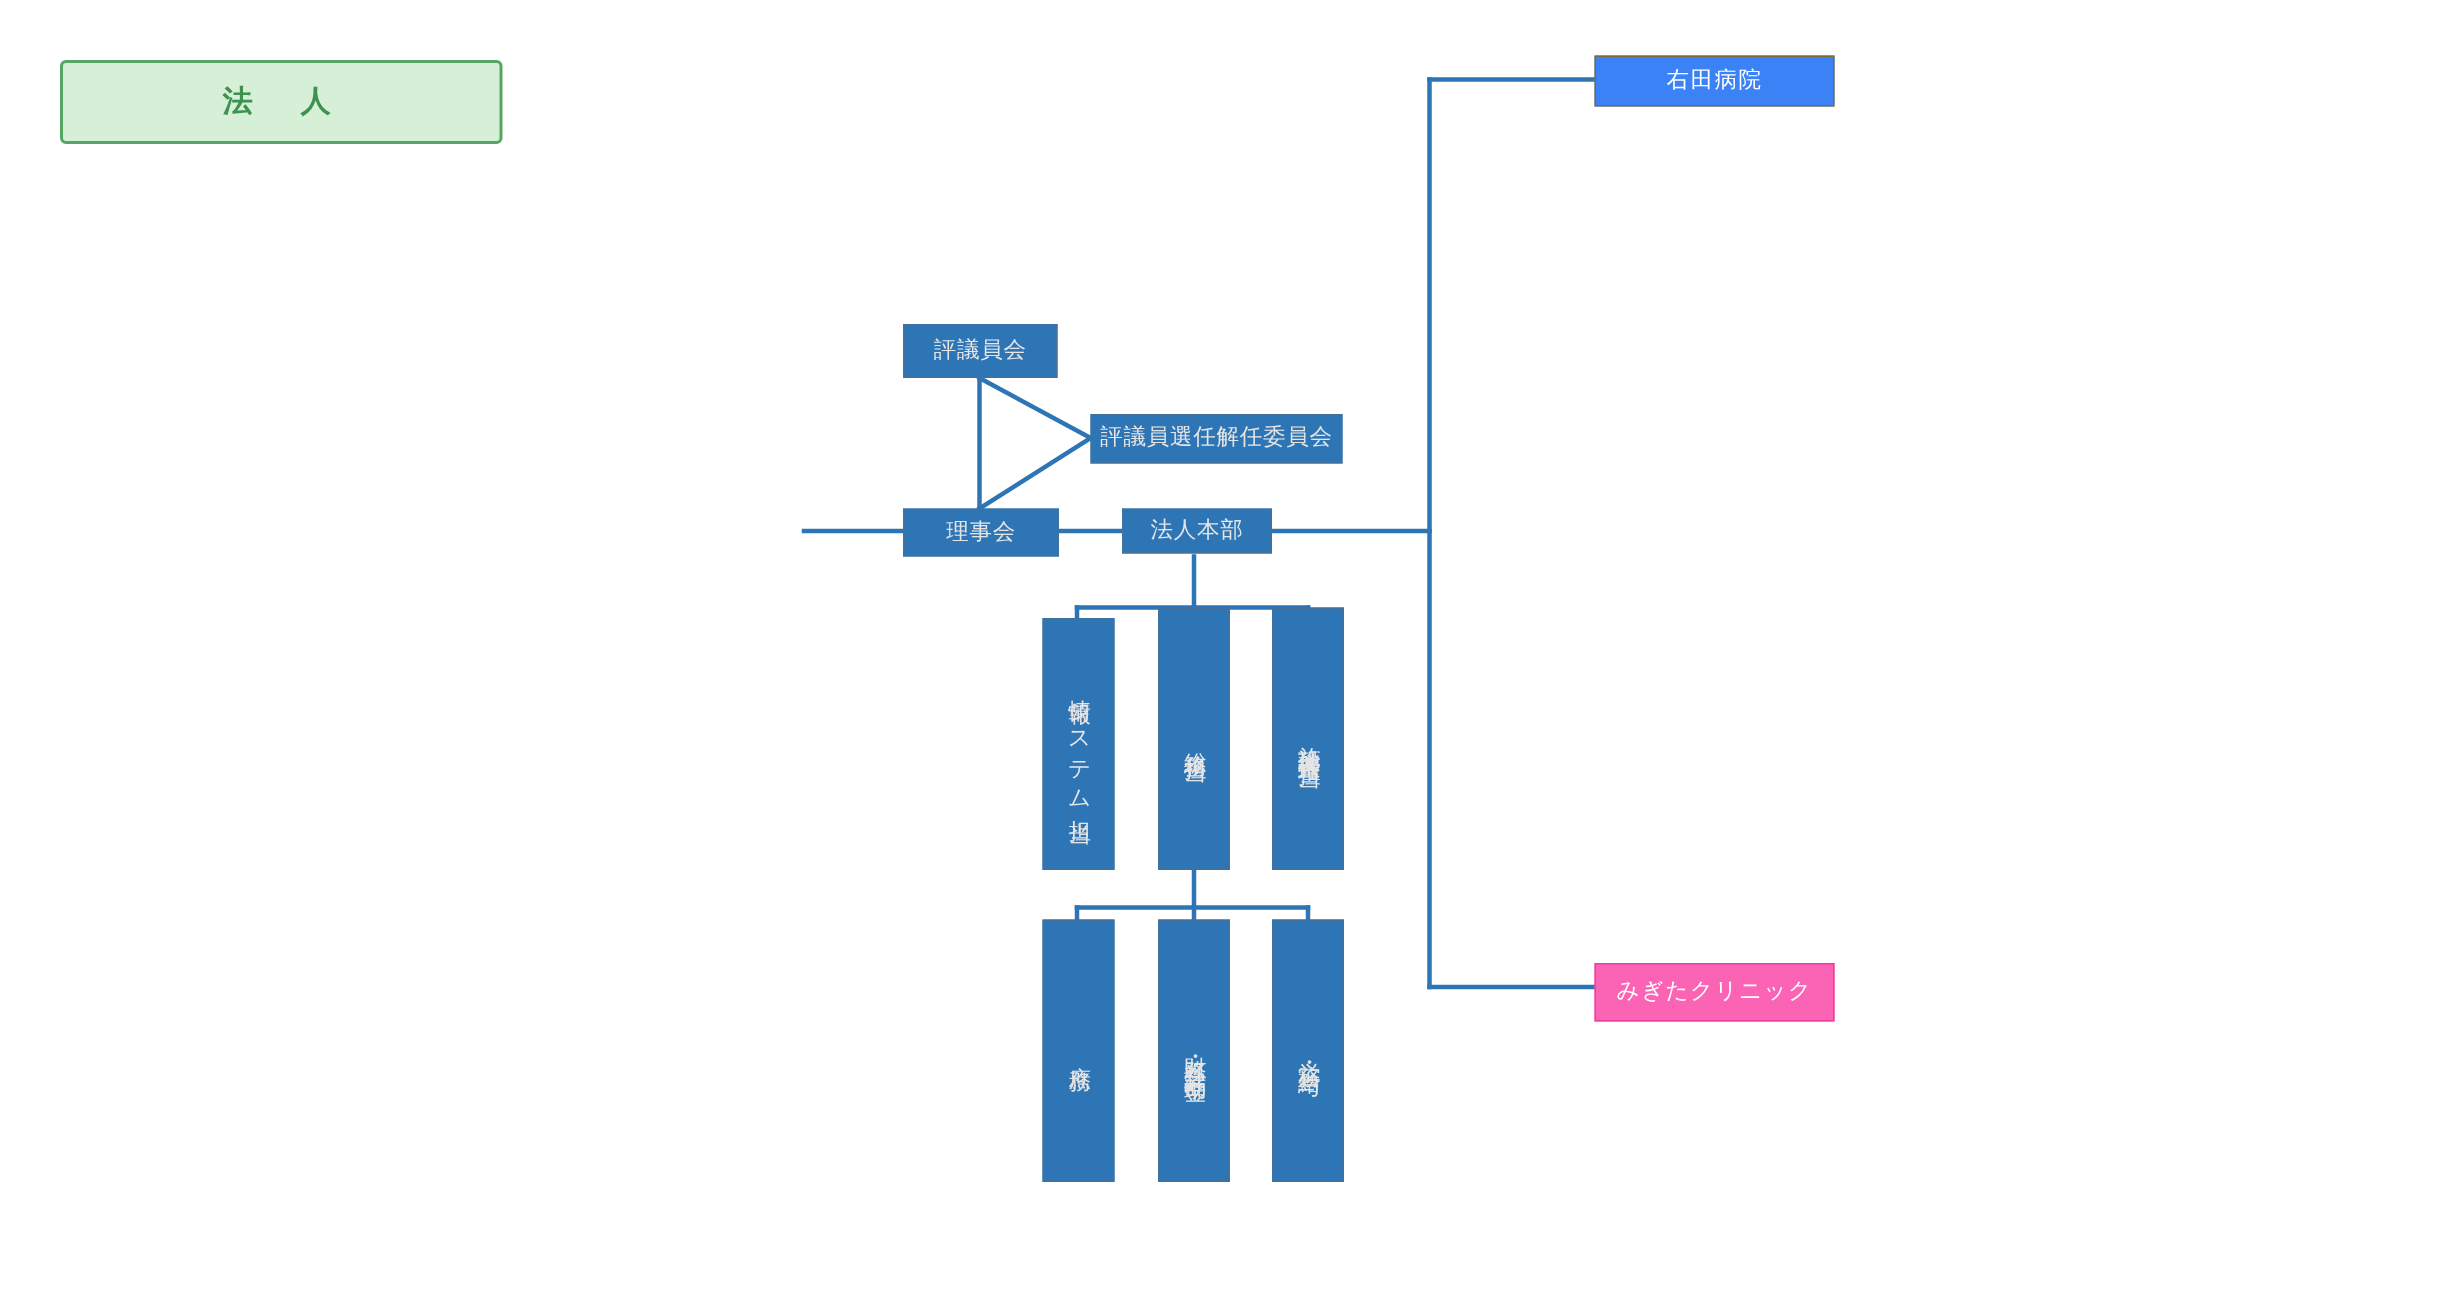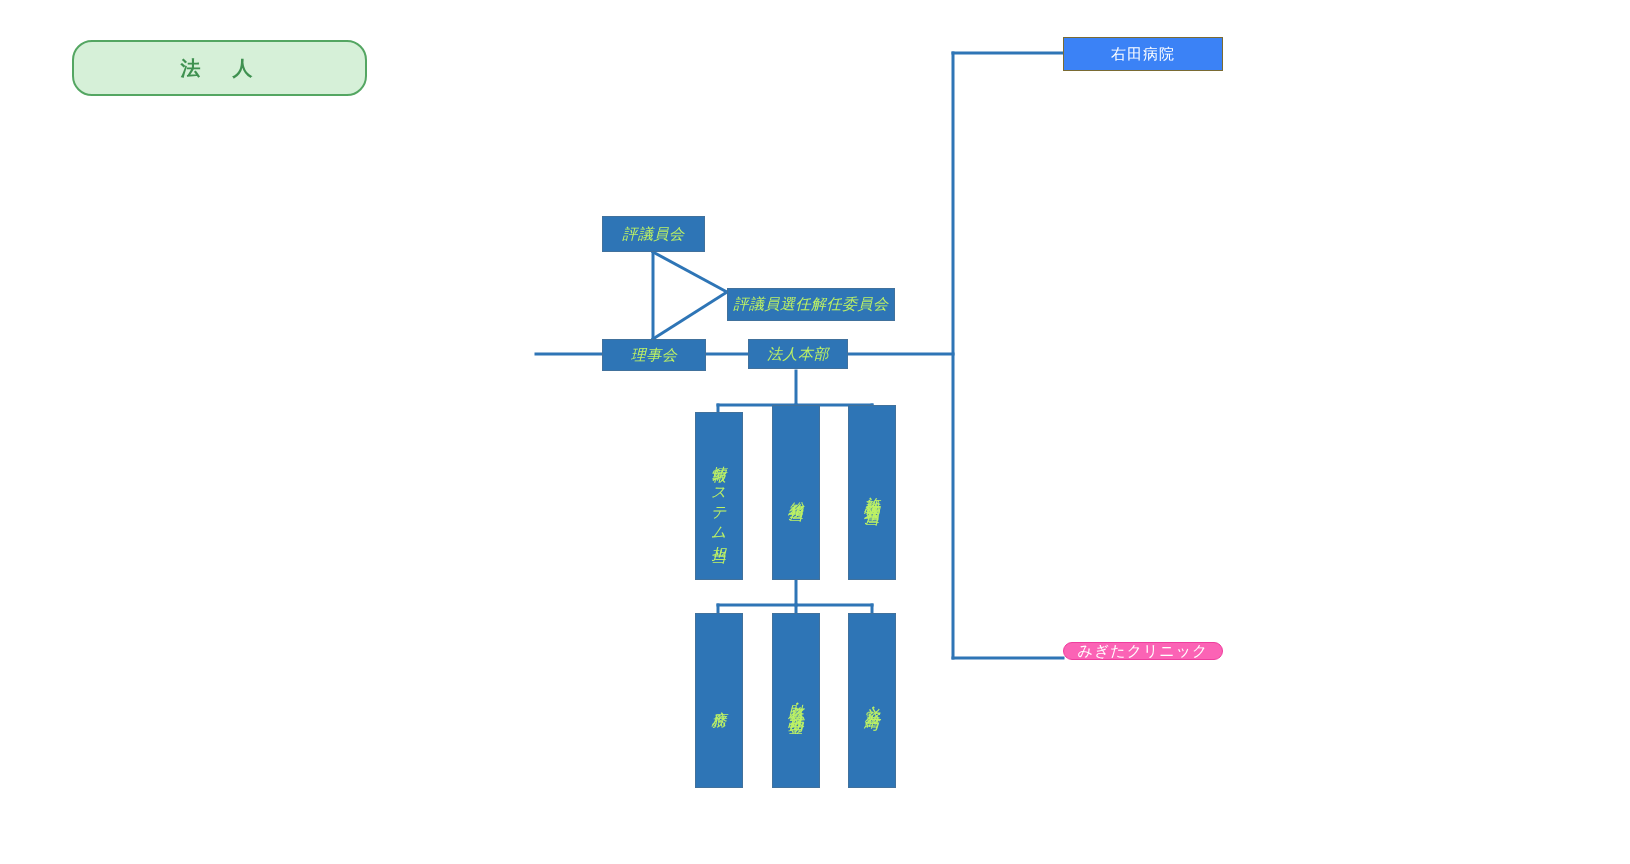--- a/index.html
+++ b/index.html
@@ -33,38 +33,36 @@
     justify-content: center;
     text-align: center;
     color: #ffffff;
     font-size: 15px;
     line-height: 1.25;
     letter-spacing: 0.5px;
   }
   .node.blue {
     background: #2e75b6;
     border: 1px solid #41719c;
-    color: #bef264;
-    font-style: italic;
+    color: #e5e5e5;
   }
   .node.vertical {
     writing-mode: vertical-rl;
     text-orientation: upright;
     letter-spacing: 2px;
     line-height: 1.3;
   }
   .node.legend {
     background: #d6f0d8;
     border: 2px solid #54a662;
-    border-radius: 20px;
+    border-radius: 4px;
     color: #3f9150;
     font-weight: bold;
     font-size: 20px;
     letter-spacing: 6px;
-    margin-left: 32px;
   }
   .node.green {
     background: #3b82f6;
     border: 1px solid #7a6b33;
     color: #ffffff;
     font-size: 15px;
     letter-spacing: 1px;
   }
   .node.pink {
     background: #fb63b5;
@@ -115,29 +113,29 @@
   </svg>
 
   <div class="node legend" style="left:40px; top:40px; width:295px; height:56px;">
     <span>法　人</span>
   </div>
 
   <div class="node green" style="left:1063px; top:37px; width:160px; height:34px;">
     <span>右田病院</span>
   </div>
 
-  <div class="node pink" style="left:1063px; top:642px; width:160px; height:18px;border-radius:13px;">
+  <div class="node pink" style="left:1063px; top:642px; width:160px; height:39px;">
     <span>みぎたクリニック</span>
   </div>
 
   <div class="node blue" style="left:602px; top:216px; width:103px; height:36px;">
     <span>評議員会</span>
   </div>
 
-  <div class="node blue" style="left:727px; top:288px; width:168px; height:33px;">
+  <div class="node blue" style="left:727px; top:276px; width:168px; height:33px;">
     <span>評議員選任解任委員会</span>
   </div>
 
 
   <div class="node blue" style="left:602px; top:339px; width:104px; height:32px;text-align:right;">
     <span>理事会</span>
   </div>
 
   <div class="node blue" style="left:748px; top:339px; width:100px; height:30px;">
     <span>法人本部</span>

